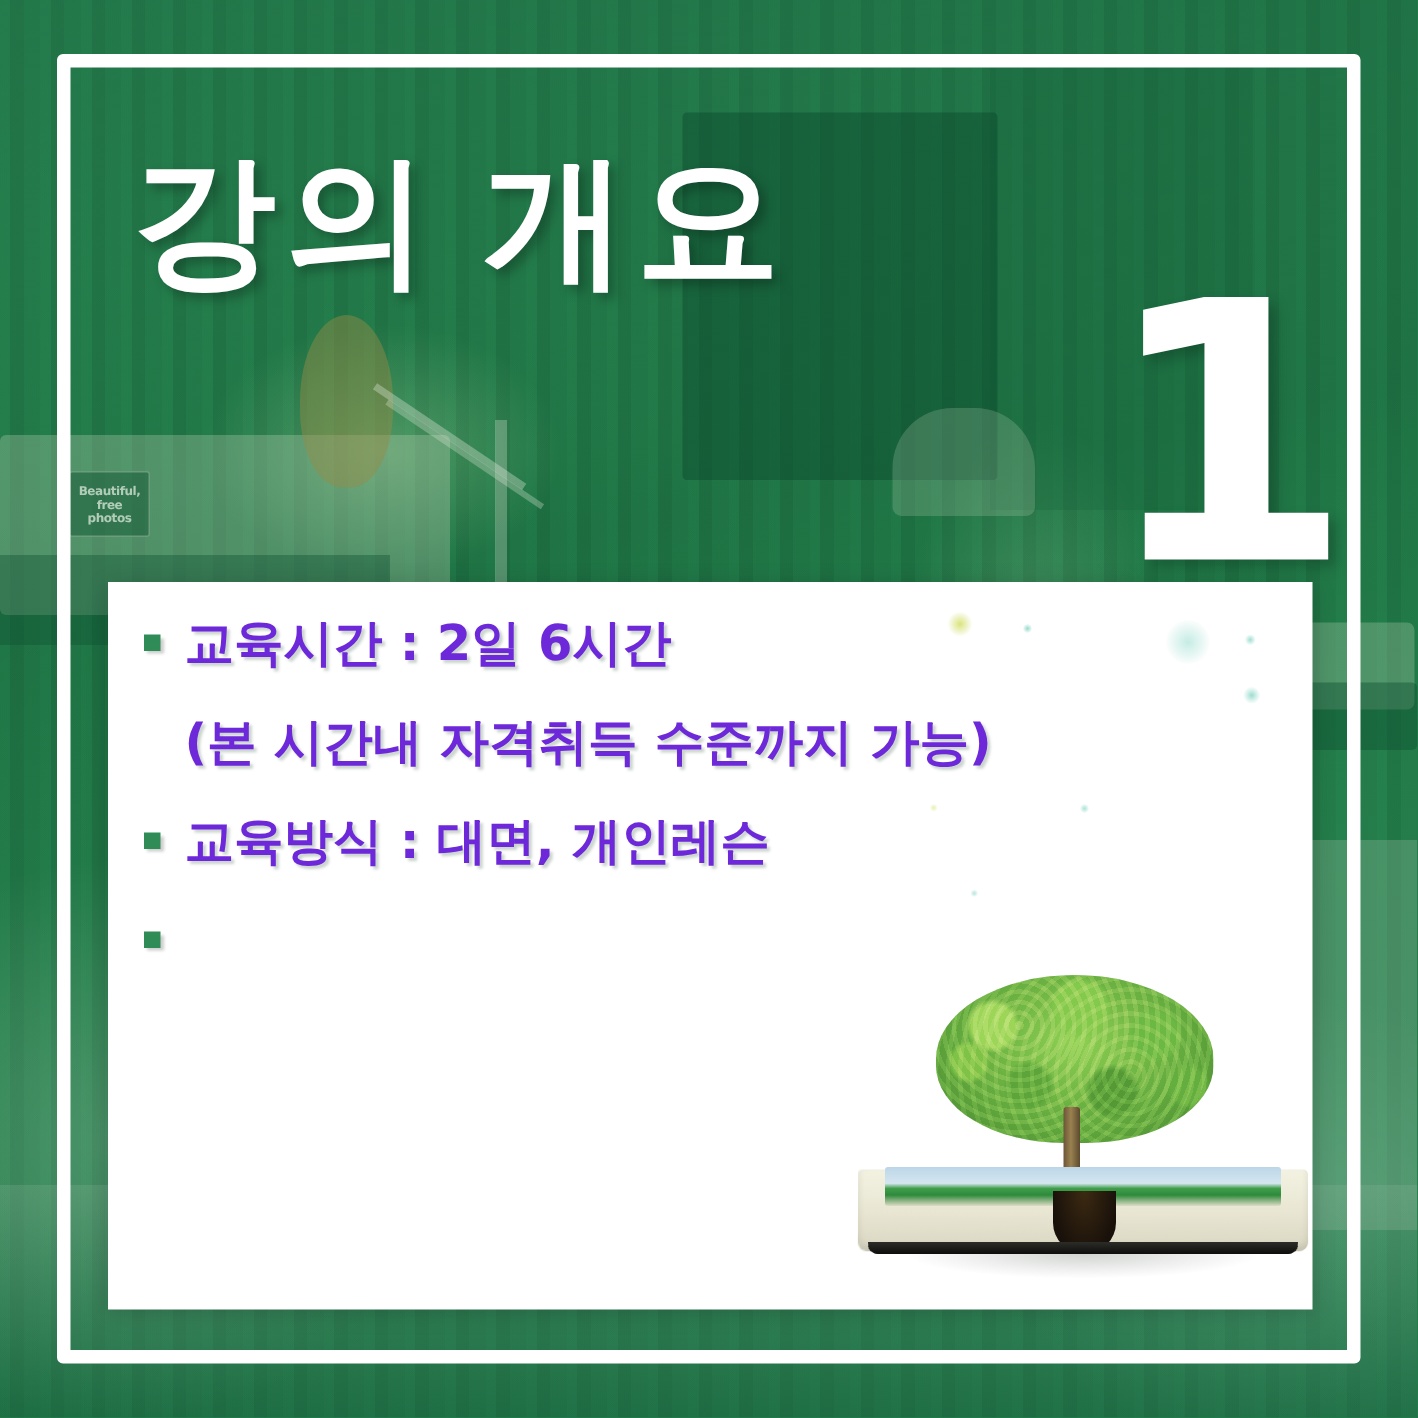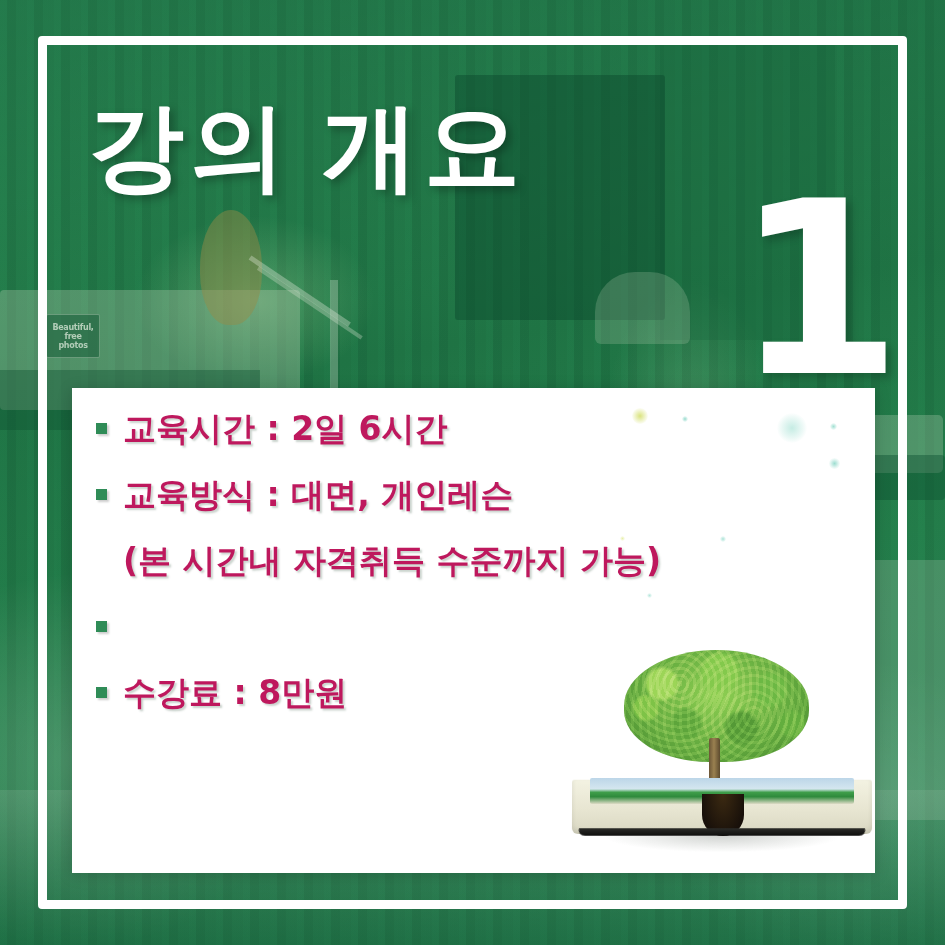--- a/index.html
+++ b/index.html
@@ -181,21 +181,21 @@
     margin-top: 19px;
     margin-right: 16px;
     box-shadow: 2px 2px 2px rgba(0,0,0,0.20);
   }
   .bullet-mark.hidden { visibility: hidden; }
   .bullet-text {
     font-family: "DejaVu Sans", "Liberation Sans", sans-serif;
     font-weight: bold;
     font-size: 33px;
     line-height: 50px;
-    color: #be185d;
+    color: #6d28d9;
     text-shadow: 2px 2px 2px rgba(80,110,90,0.30);
     white-space: pre;
   }
   .row-note .bullet-text { letter-spacing: 0px; }
 
   
   .tree-book {
     position: absolute;
     left: 500px;
     top: 262px;
@@ -344,38 +344,34 @@
     <span class="bokeh bk9"></span>
     <span class="bokeh bk10"></span>
 
     <div class="bullet-list">
 
       <div class="bullet-row">
         <span class="bullet-mark"></span>
         <span class="bullet-text">교육시간 : 2일 6시간</span>
       </div>
 
+      <div class="bullet-row row-note">
+        <span class="bullet-mark hidden"></span>
+        <span class="bullet-text">(본 시간내 자격취득 수준까지 가능)</span>
+      </div>
+
       <div class="bullet-row">
         <span class="bullet-mark"></span>
         <span class="bullet-text">교육방식 : 대면, 개인레슨</span>
       </div>
 
-      <div class="bullet-row row-note">
-        <span class="bullet-mark hidden"></span>
-        <span class="bullet-text">(본 시간내 자격취득 수준까지 가능)</span>
-      </div>
-
       <div class="bullet-row">
         <span class="bullet-mark"></span>
       </div>
 
-      <div class="bullet-row">
-        <span class="bullet-mark"></span>
-        <span class="bullet-text">수강료 : 8만원</span>
-      </div>
 
     </div>
 
     <div class="tree-book">
       <div class="crown"></div>
       <div class="trunk"></div>
       <div class="book">
         <div class="page-l"></div>
         <div class="page-r"></div>
         <div class="scene"></div>

